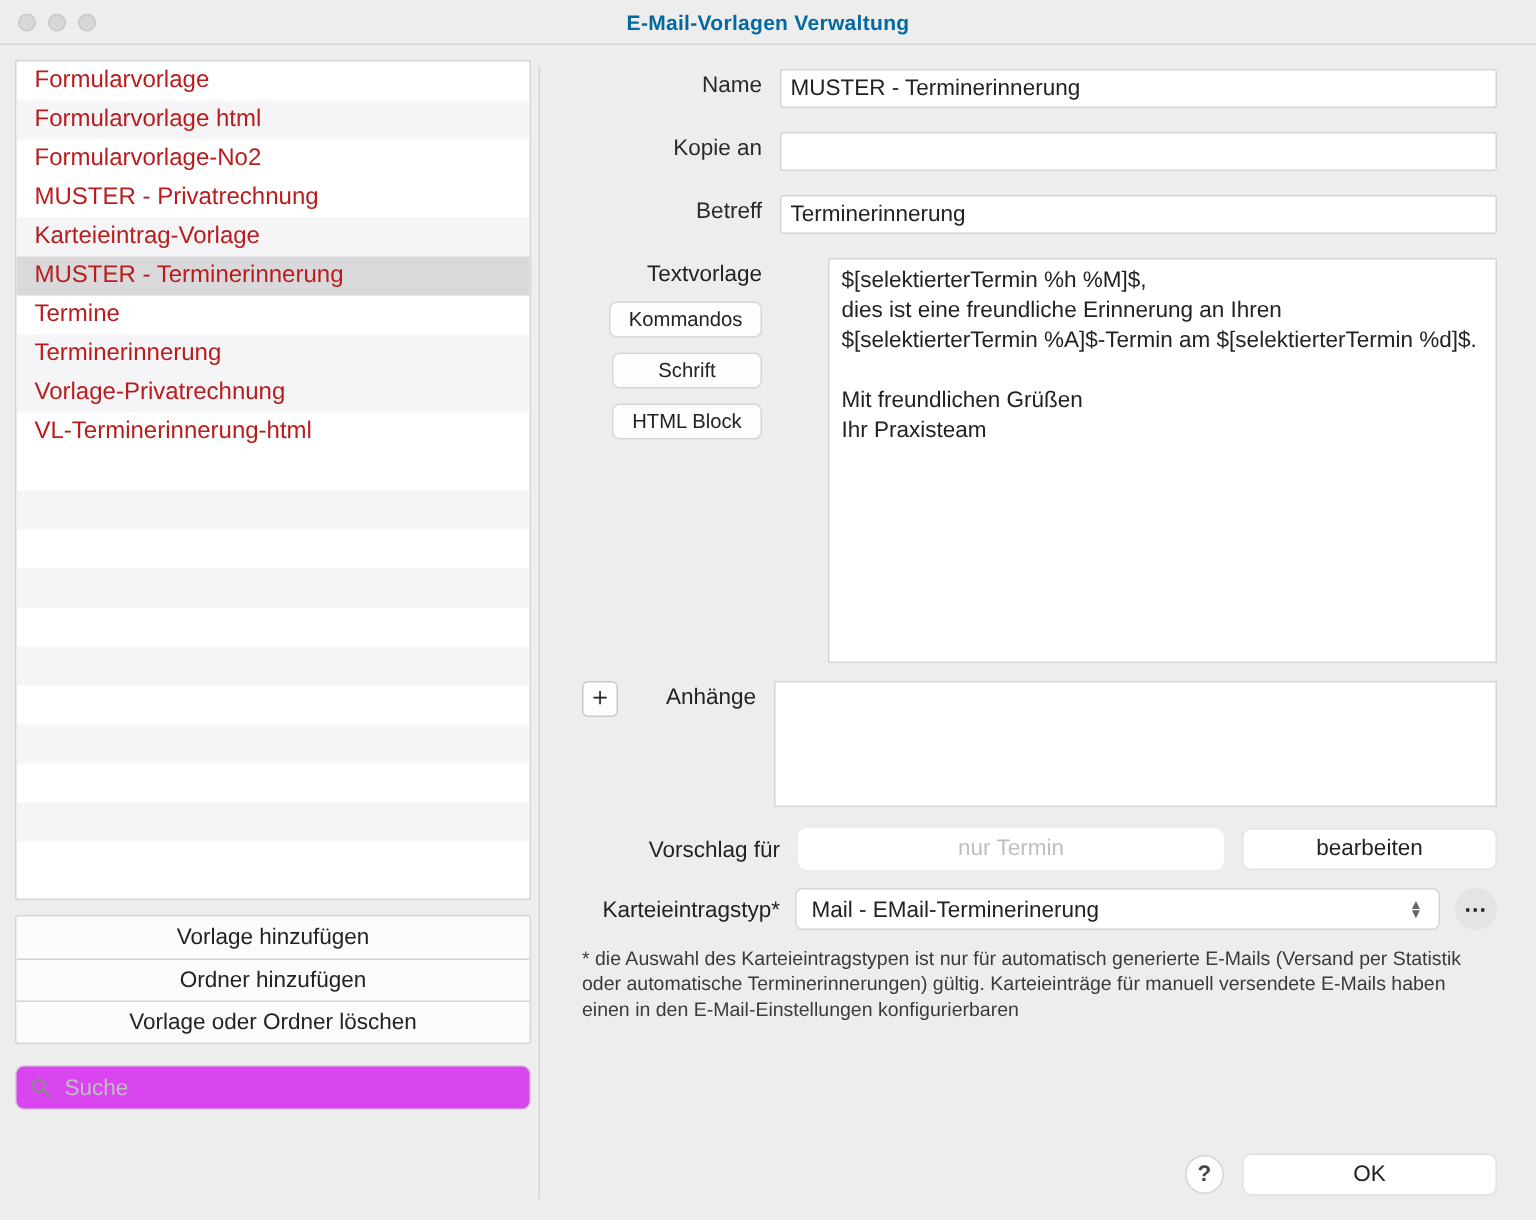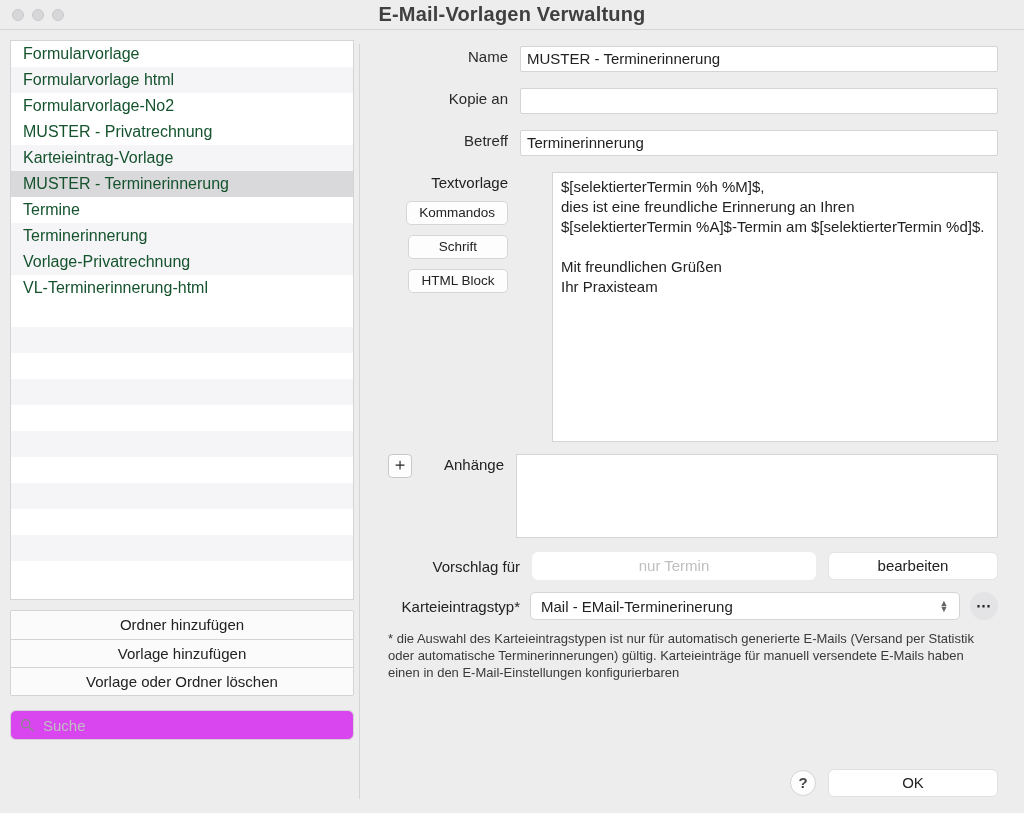--- a/index.html
+++ b/index.html
@@ -22,21 +22,21 @@
   .traffic{
     position:absolute; left:12px; top:9px;
     display:flex; gap:8px;
   }
   .traffic span{
     width:12px; height:12px; border-radius:50%;
     background:#d7d6d8; border:1px solid #c8c7c9;
   }
   .title{
     margin:0 auto;
-    font-size:20px; font-weight:600; color:#404040;
+    font-size:14px; font-weight:600; color:#0369a1;
     letter-spacing:.2px;
     text-align:right;
   }
   
   .content{
     display:flex;
     padding:10px 14px 10px 10px;
     height:calc(100% - 30px);
   }
   
@@ -55,21 +55,21 @@
   .list{
     border:1px solid #d4d3d5;
     background:#fff;
     height:560px;
     overflow:hidden;
   }
   .list .row{
     height:26px; line-height:26px;
     padding:0 12px;
     font-size:16px;
-    color:#14532d;
+    color:#b91c1c;
     cursor:default;
     user-select:none;
   }
   .list .row.alt{ background:#f5f4f6; }
   .list .row.selected{
     background:#d9d8da;
     font-weight:400;
   }
   
   .btn-stack{
@@ -274,22 +274,22 @@
         <div class="row"></div>
         <div class="row alt"></div>
         <div class="row"></div>
         <div class="row alt"></div>
         <div class="row"></div>
         <div class="row alt"></div>
         <div class="row"></div>
       </div>
 
     <div class="btn-stack">
+      <div class="sbtn">Vorlage hinzufügen</div>
       <div class="sbtn">Ordner hinzufügen</div>
-      <div class="sbtn">Vorlage hinzufügen</div>
       <div class="sbtn">Vorlage oder Ordner löschen</div>
     </div>
 
     <div class="search">
       <svg viewBox="0 0 24 24">
           <circle cx="10" cy="10" r="6"></circle>
           <line x1="15" y1="15" x2="21" y2="21"></line>
         </svg>
       <input type="text" placeholder="Suche" style="">
     </div>

